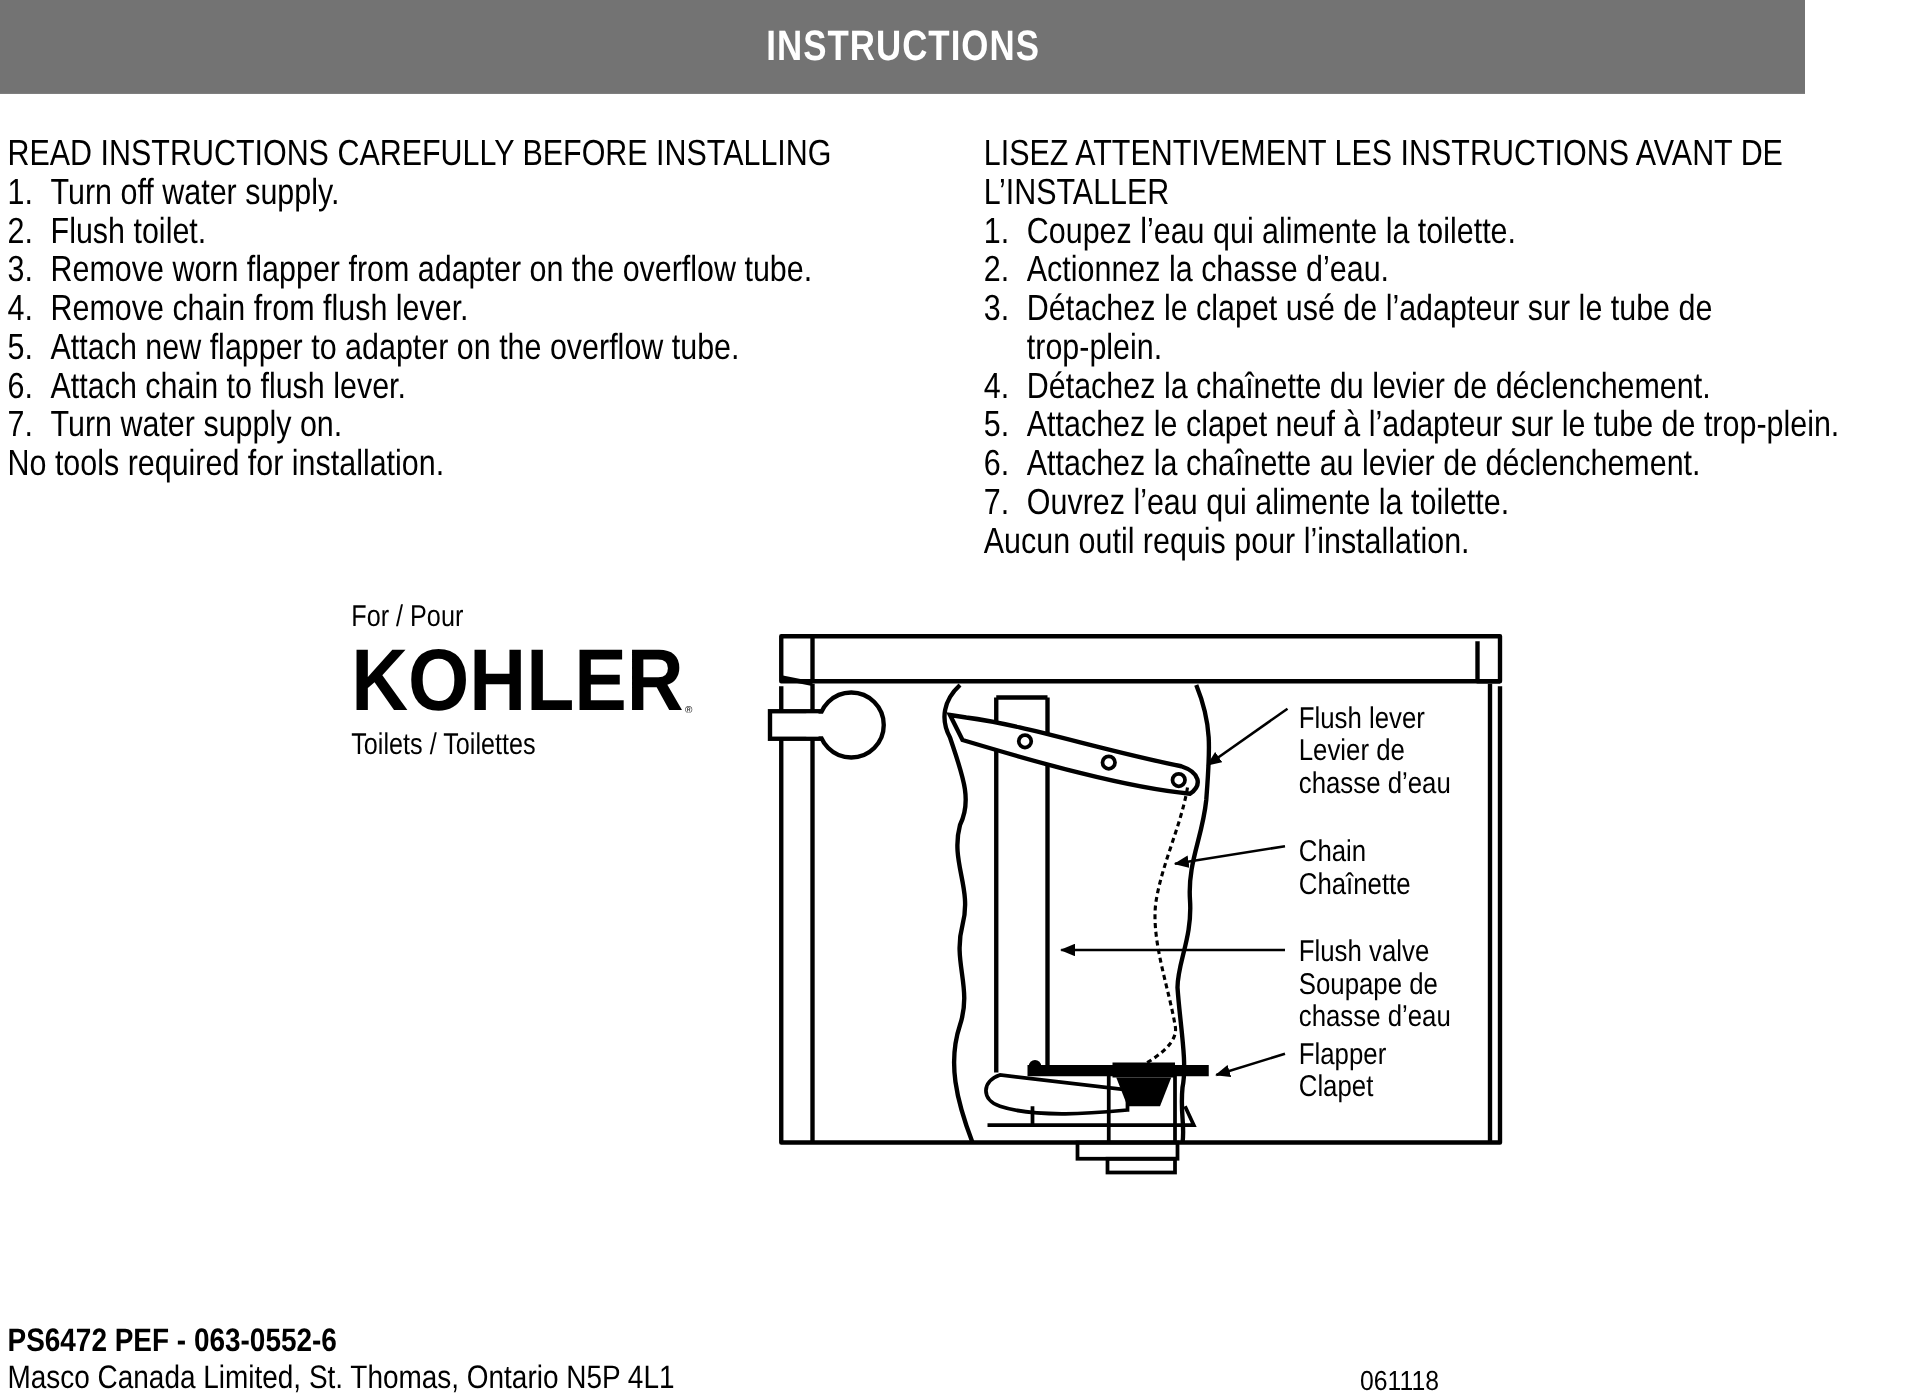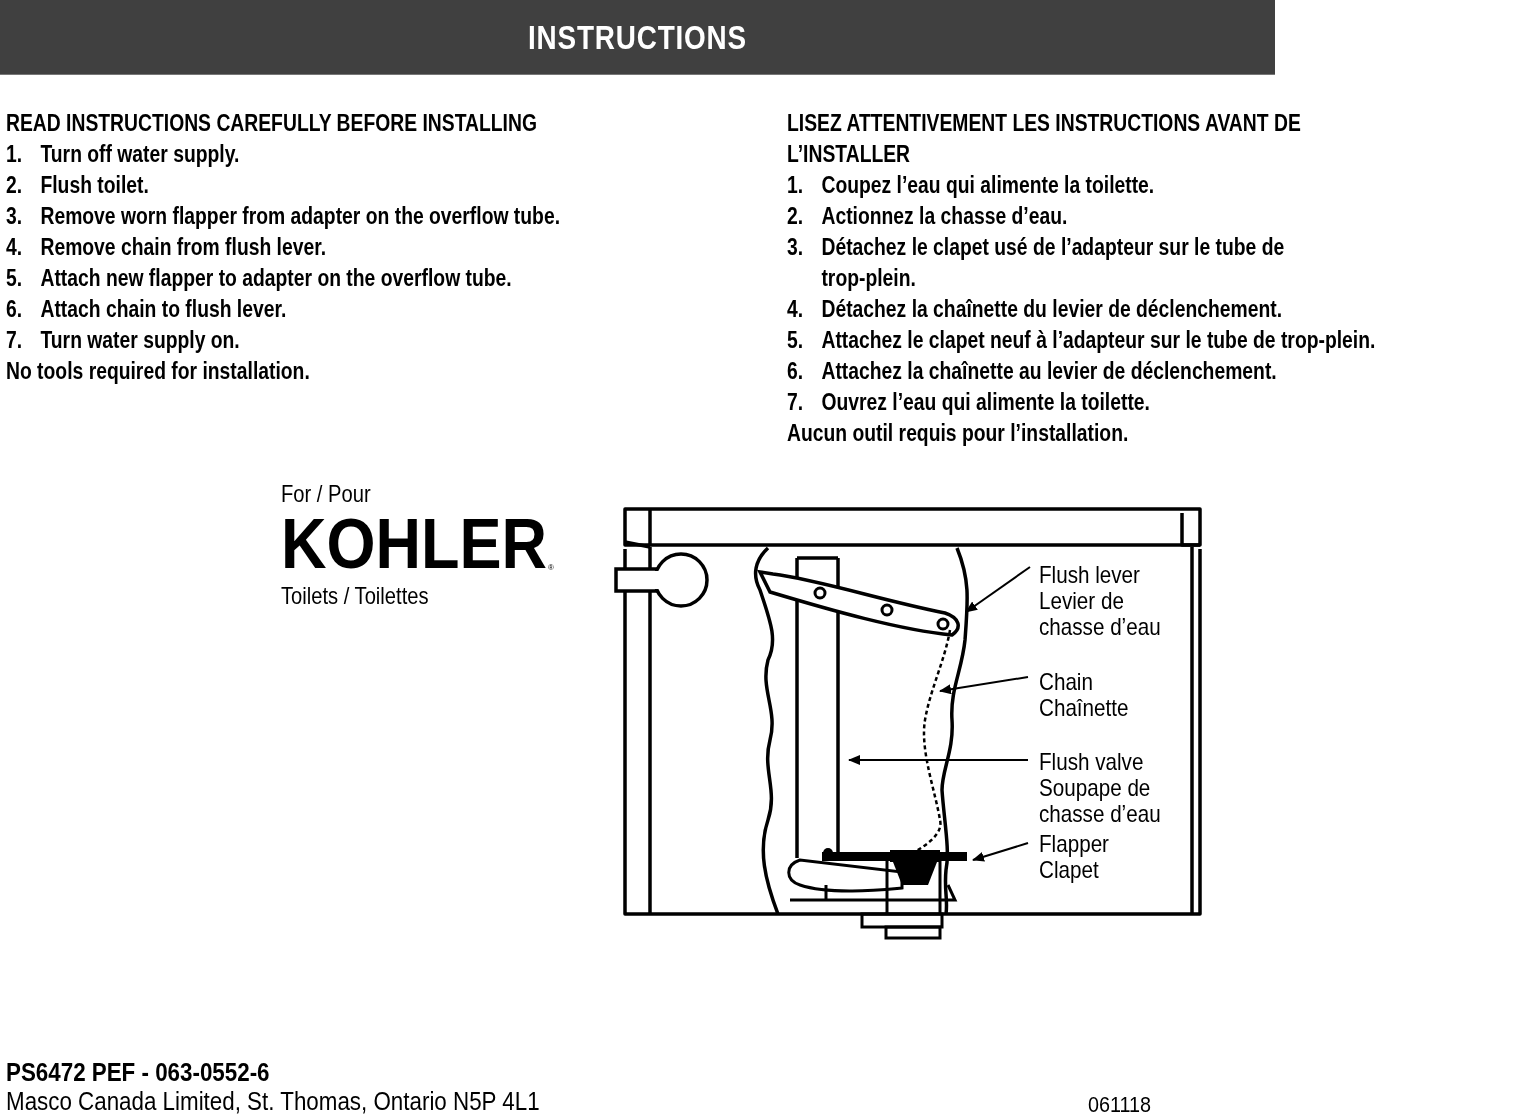--- a/index.html
+++ b/index.html
@@ -11,42 +11,41 @@
       width: 1536px;
       height: 1118px;
       position: relative;
       overflow: hidden;
       font-family: "Liberation Sans", "DejaVu Sans", sans-serif;
       color: #000;
     }
     .header-bar {
       position: absolute;
       left: 0; top: 0;
-      width: 1275px;
+      width: 1444px;
       height: 74px;
-      background: #404040;
+      background: #737373;
       border-bottom: 1px solid #777;
       display: flex;
       align-items: center;
       justify-content: center;
     }
     .header-title {
       color: #fff;
       font-weight: bold;
       font-size: 34px;
       letter-spacing: 1px;
       transform: scaleX(0.82);
       display: inline-block;
     }
     .col {
       position: absolute;
       top: 108px;
-      font-size: 23px;
+      font-size: 29px;
       line-height: 31px;
-      font-weight: bold;
     }
     .col-en { left: 6px; width: 760px; }
     .col-fr { left: 787px; width: 760px; }
     .squeeze {
       transform-origin: left top;
       transform: scaleX(0.84);
       white-space: nowrap;
     }
     .line { display: block; height: 31px; }
     .step { display: flex; height: 31px; }

